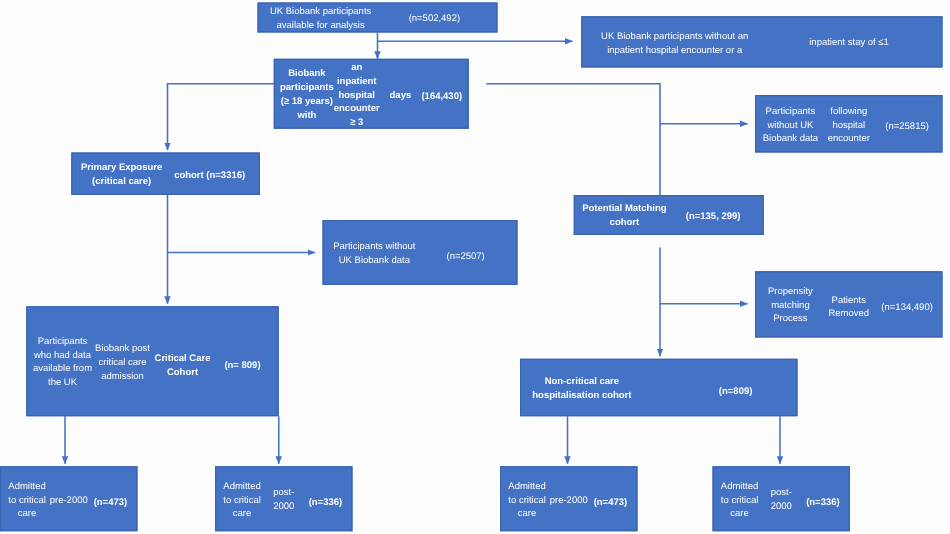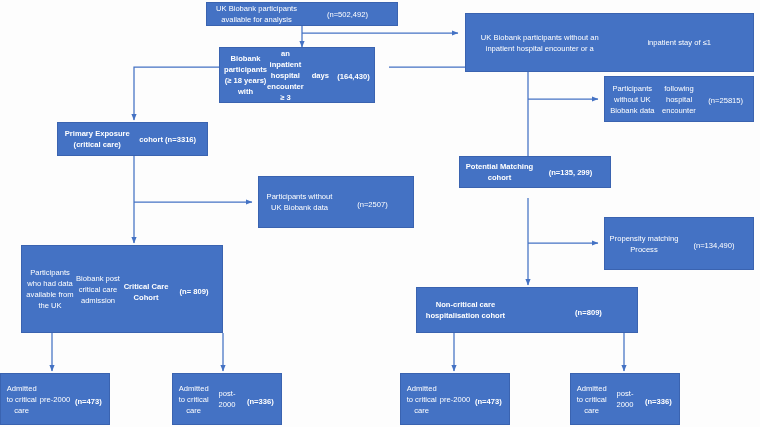--- a/index.html
+++ b/index.html
@@ -81,21 +81,21 @@
       <path d="M454,333 L454,371" marker-end="url(#ah)"></path>
       <path d="M624,333 L624,371" marker-end="url(#ah)"></path>
     </g>
   </svg>
 
   <div class="node" style="left:206px; top:2px; width:192px; height:24px;">
     <span class="ln">UK Biobank participants available for analysis</span>
     <span class="ln">(n=502,492)</span>
   </div>
 
-  <div class="node" style="left:465px; top:13px; width:289px; height:59px;">
+  <div class="node" style="left:465px; top:13px; width:289px; height:41px;">
     <span class="ln">UK Biobank participants without an inpatient hospital encounter or a</span>
     <span class="ln">inpatient stay of  ≤1</span>
   </div>
 
   <div class="node" style="left:219px; top:47px; width:156px; height:56px;font-weight:bold;">
     <span class="ln">Biobank participants (≥ 18 years) with</span>
     <span class="ln">an inpatient hospital encounter ≥ 3</span>
     <span class="ln">days</span>
     <span class="ln gap-sm">(164,430)</span>
   </div>
@@ -116,20 +116,21 @@
     <span class="ln">(n=135, 299)</span>
   </div>
 
   <div class="node" style="left:258px; top:176px; width:156px; height:52px;">
     <span class="ln">Participants without UK Biobank data</span>
     <span class="ln gap">(n=2507)</span>
   </div>
 
   <div class="node" style="left:604px; top:217px; width:150px; height:53px;">
     <span class="ln">Propensity matching Process</span>
+    <span class="ln gap-sm">Patients Removed</span>
     <span class="ln gap-sm">(n=134,490)</span>
   </div>
 
   <div class="node" style="left:21px; top:245px; width:202px; height:88px;">
     <span class="ln">Participants who had data available from the UK</span>
     <span class="ln">Biobank post critical care admission</span>
     <span class="ln bold gap">Critical Care Cohort</span>
     <span class="ln bold gap">(n= 809)</span>
   </div>
 

